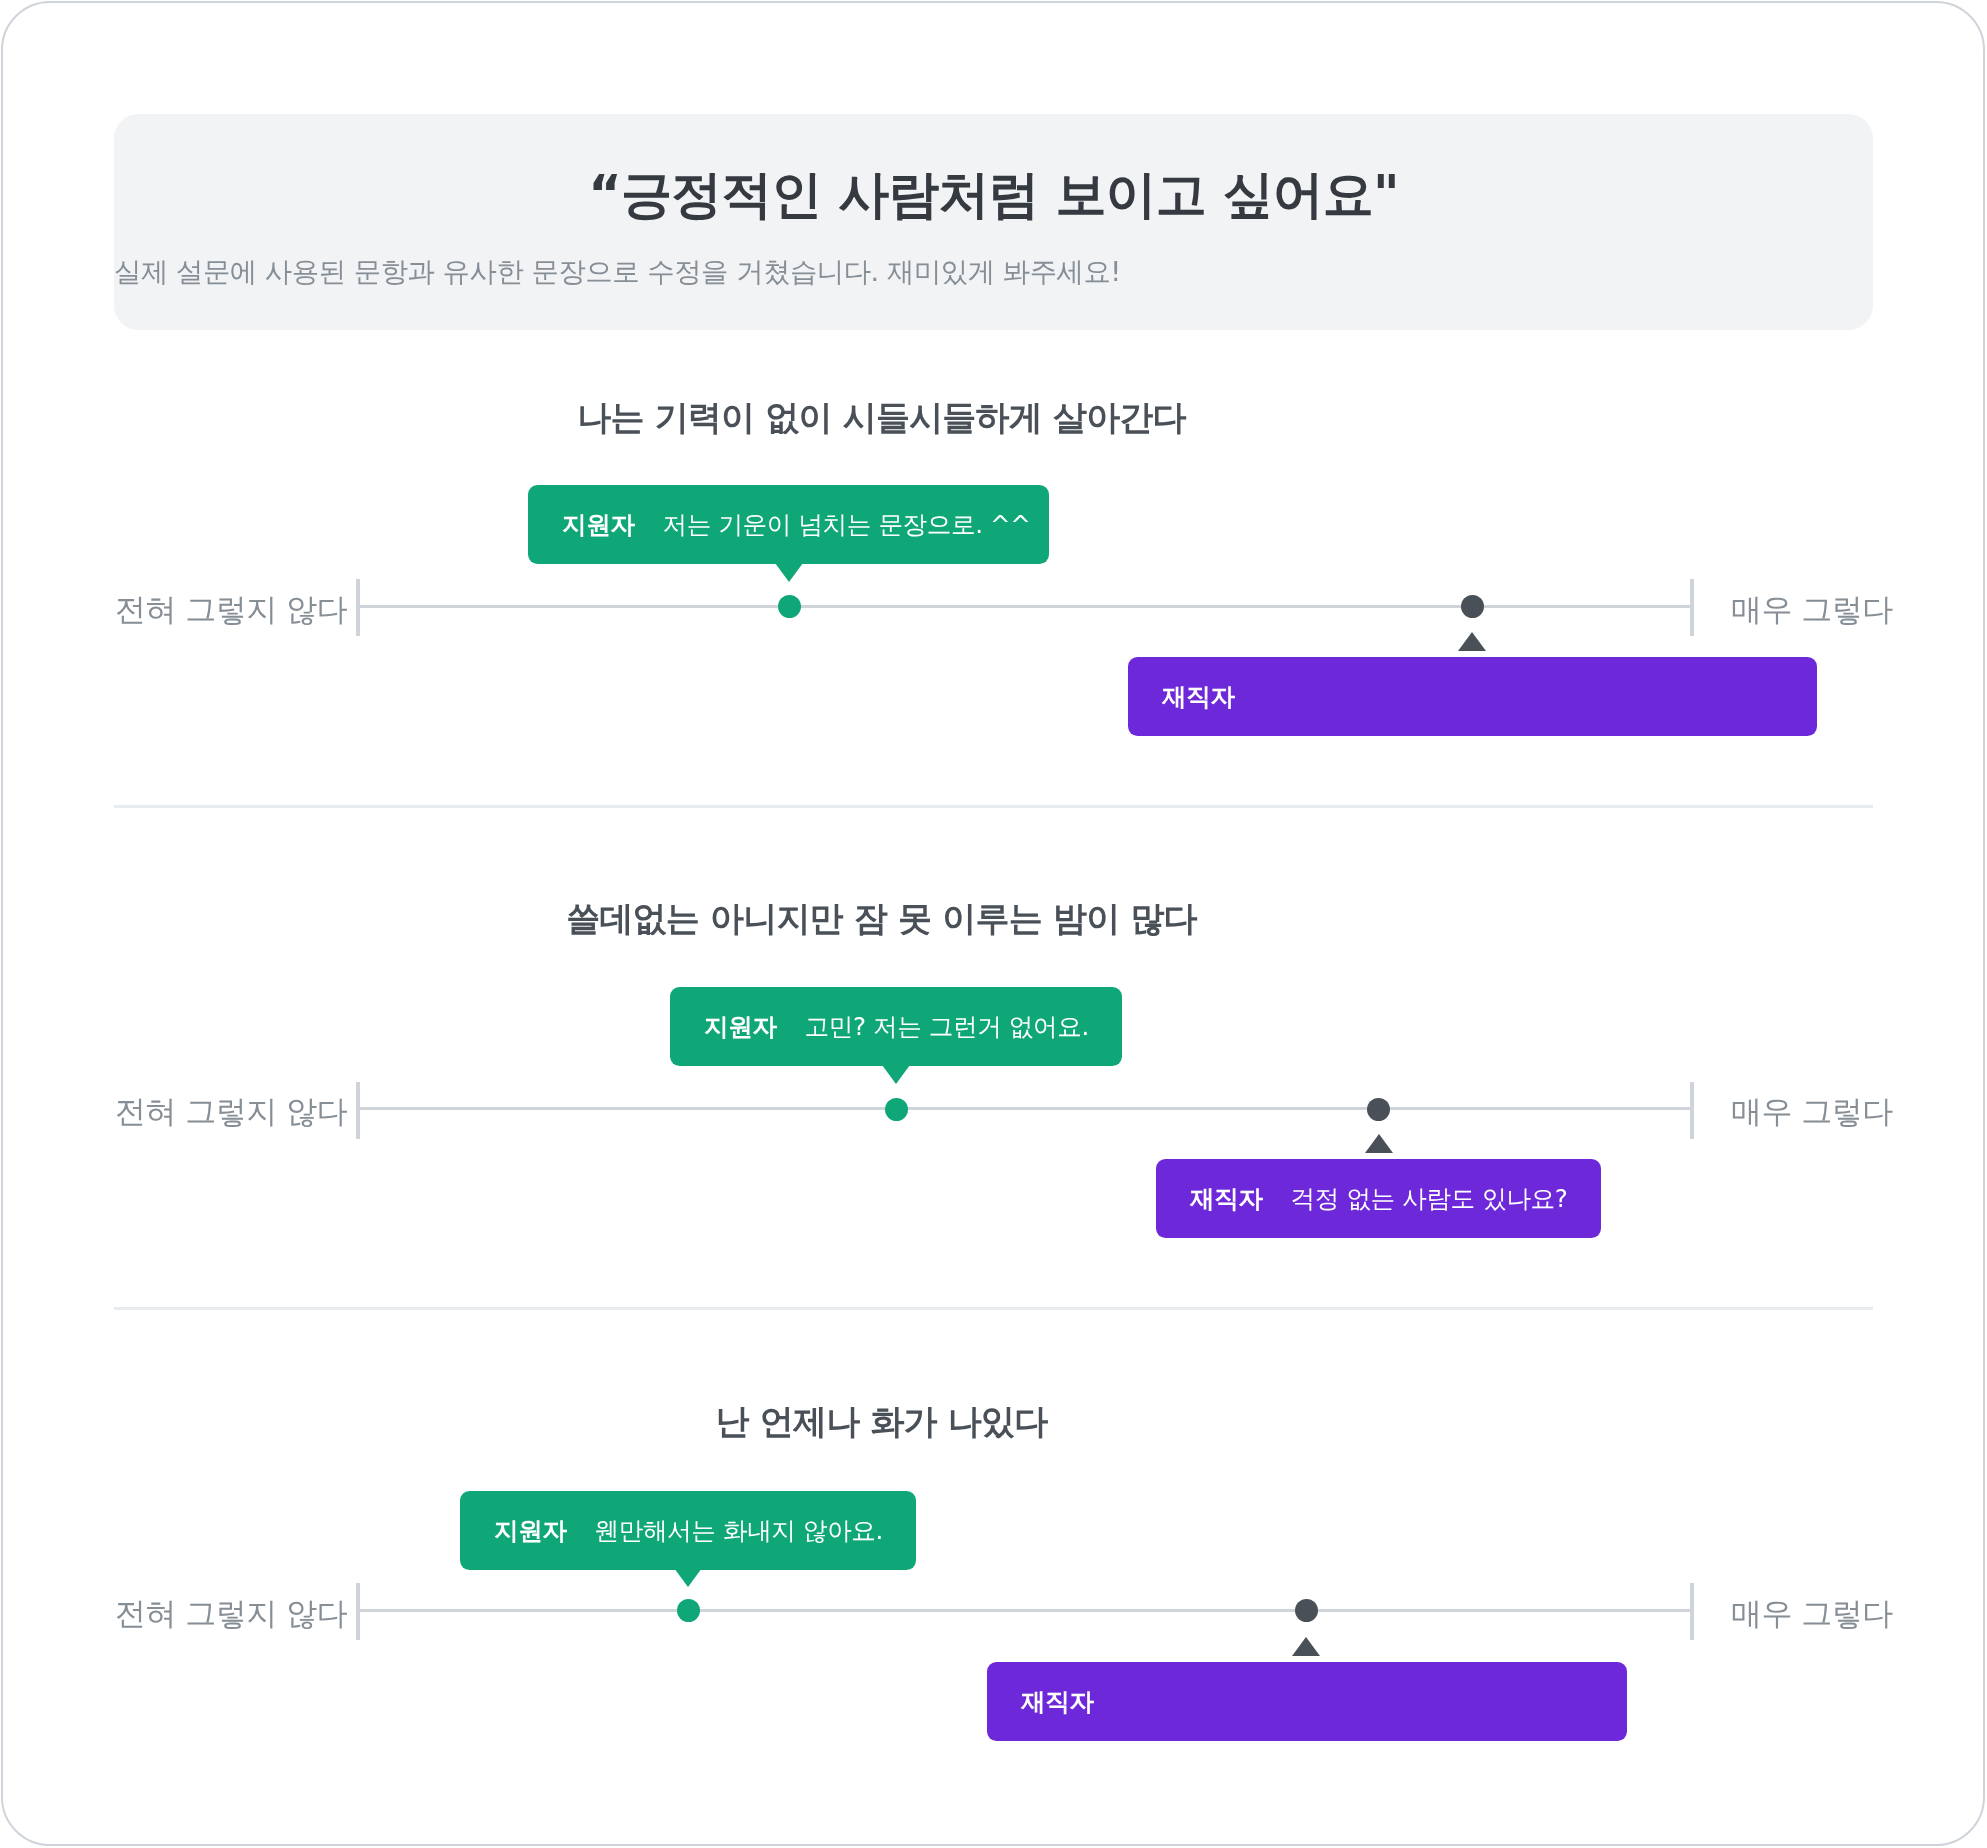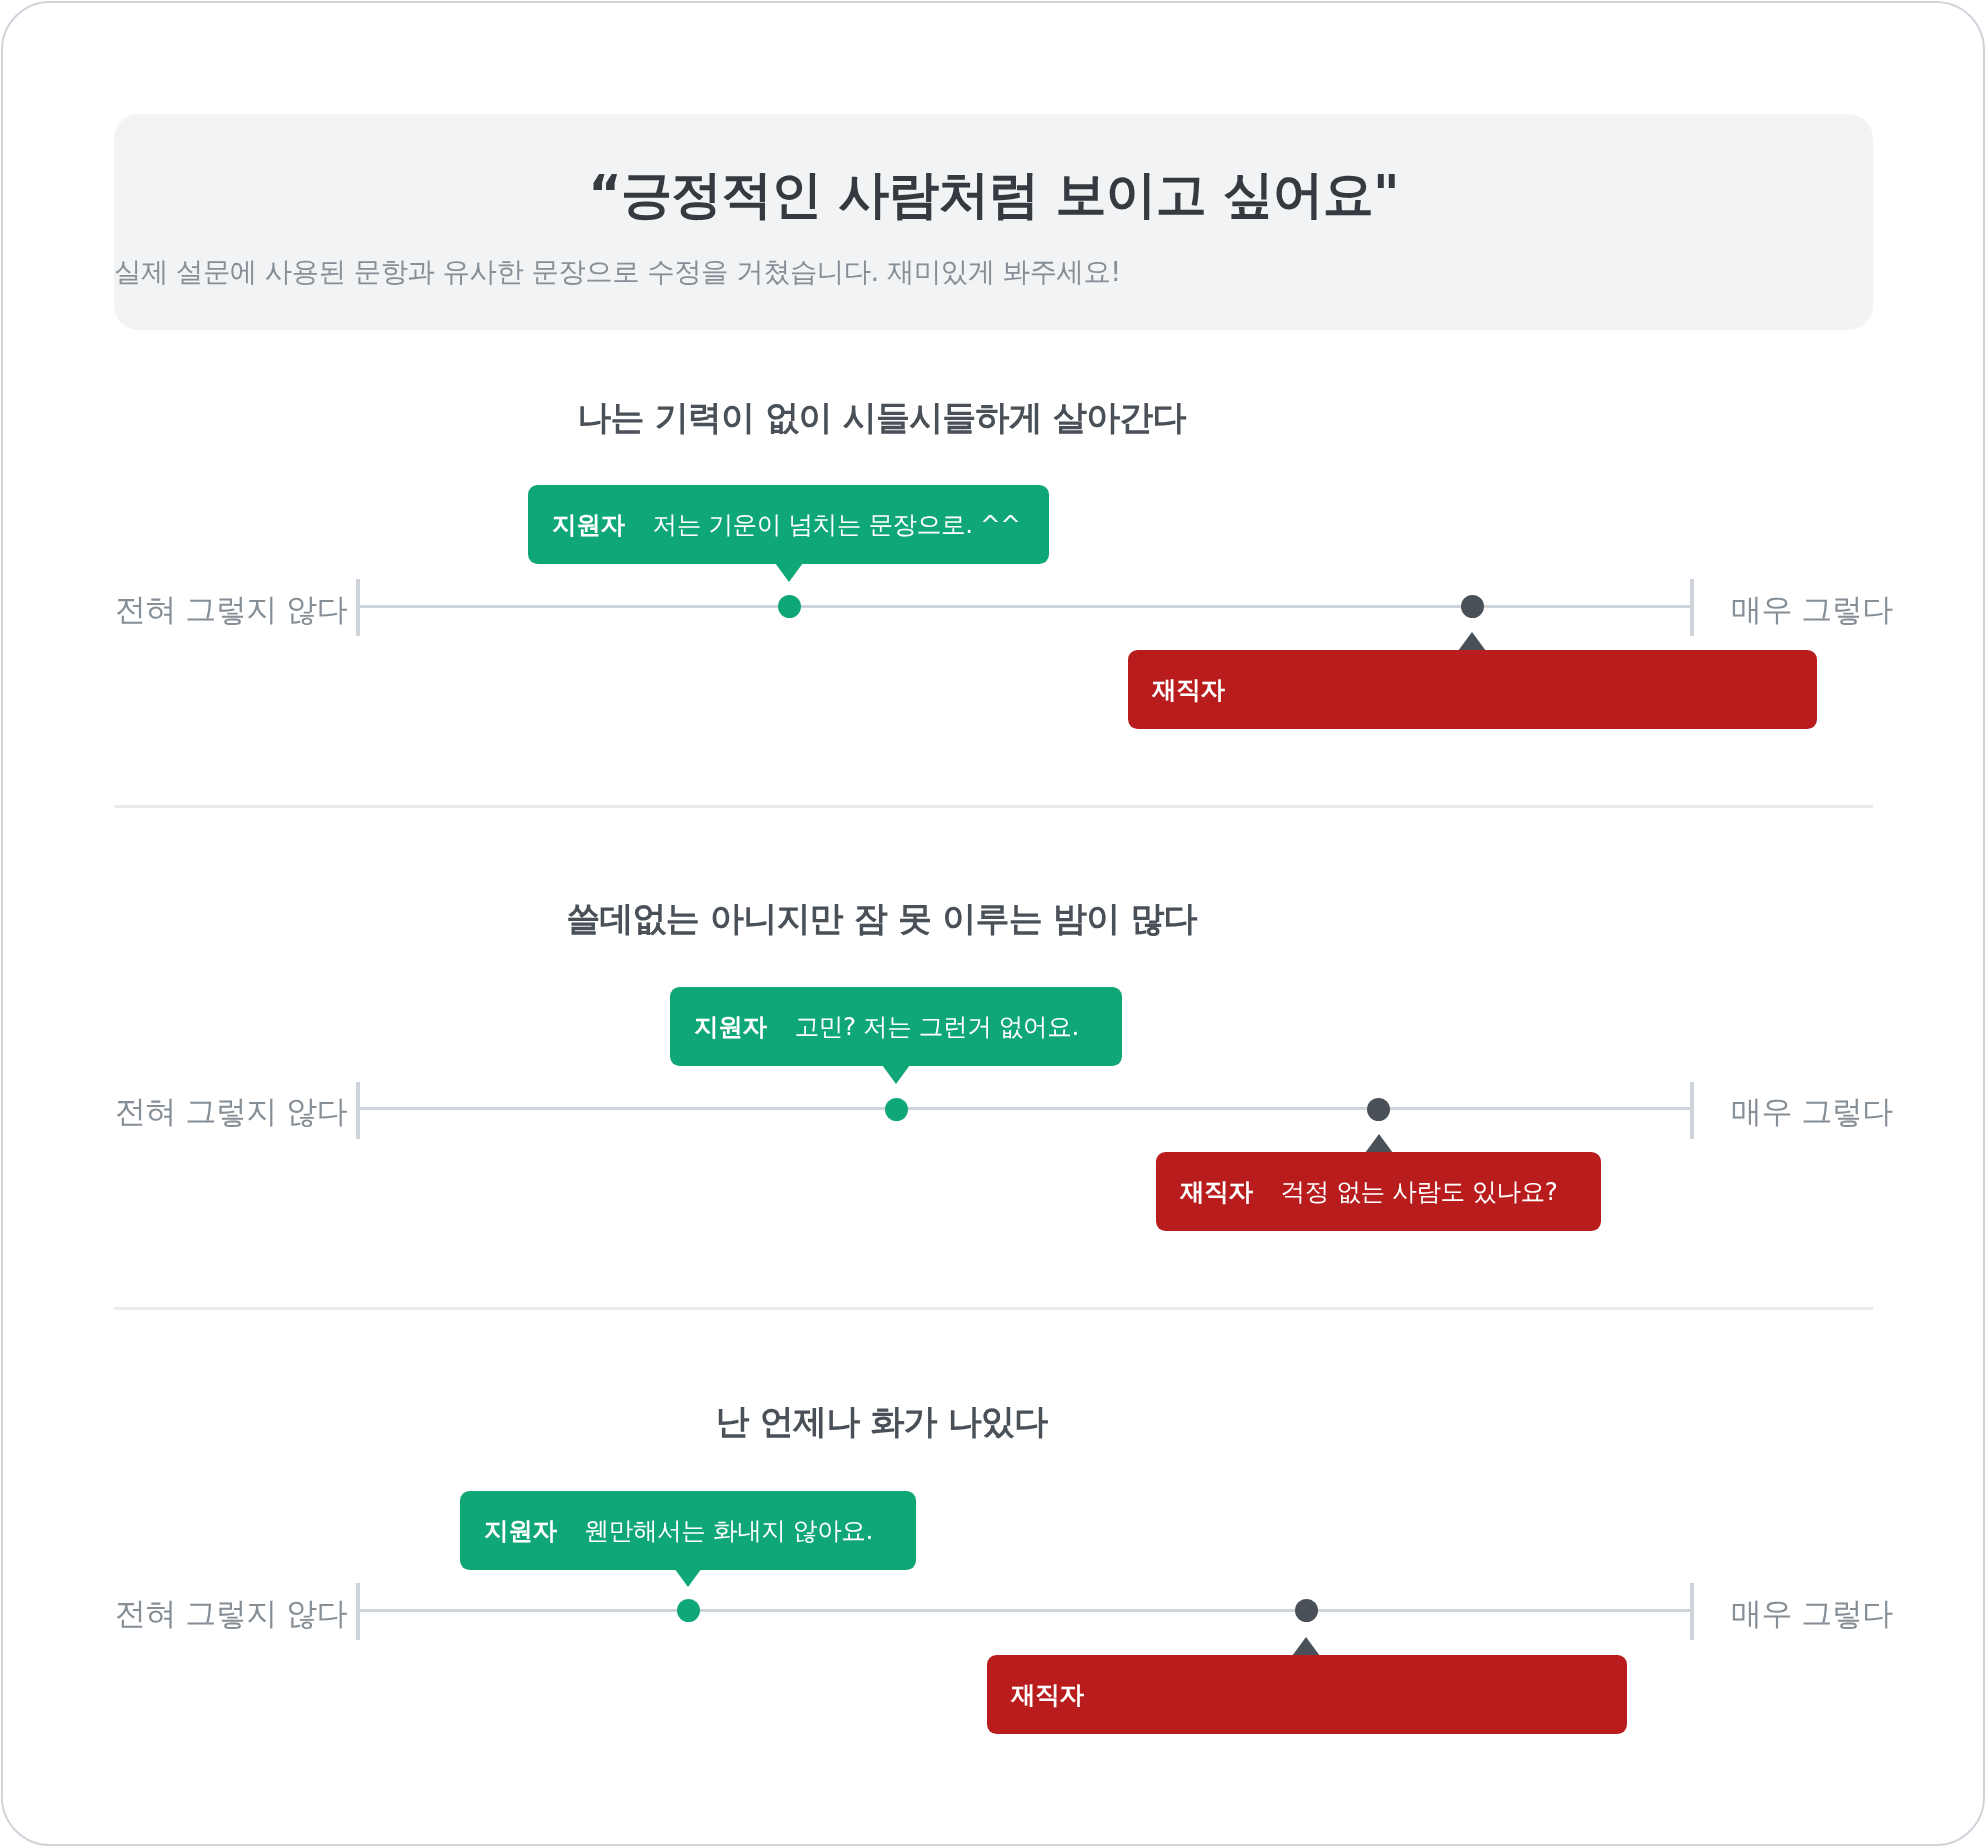--- a/index.html
+++ b/index.html
@@ -15,24 +15,24 @@
                 font-size:27.4px; color:#868e96; letter-spacing:-0.5px; }
   .q-title { position:absolute; left:0; width:1763px; text-align:center;
              font-size:34px; font-weight:bold; color:#495057; letter-spacing:-0.8px; }
   .scale-label { position:absolute; font-size:31px; color:#868e96; letter-spacing:-0.5px; }
   .track { position:absolute; left:357px; width:1336px; height:2.8px; background:#ced4da; }
   .end-bar { position:absolute; width:3.8px; height:57px; background:#ced4da; }
   .dot { position:absolute; width:23px; height:23px; border-radius:50%; }
   .dot.green { background:#10a778; }
   .dot.dark { background:#495057; }
   .bubble { position:absolute; height:79px; border-radius:9.5px; color:#fff;
-            font-size:24.6px; display:flex; align-items:center; padding:0 24px;
+            font-size:24.6px; display:flex; align-items:center; padding:0 34px;
             box-sizing:border-box; white-space:nowrap; letter-spacing:-0.4px; }
   .bubble.green { background:#10a778; }
-  .bubble.dark { background:#b91c1c; }
+  .bubble.dark { background:#6d28d9;margin-top:7px; }
   .bubble .who { font-weight:bold; margin-right:28px; }
   .arrow-down { position:absolute; width:0; height:0; border-left:14px solid transparent;
                 border-right:14px solid transparent; border-top:19px solid #10a778; }
   .arrow-up { position:absolute; width:0; height:0; border-left:14px solid transparent;
               border-right:14px solid transparent; border-bottom:19px solid #495057; }
   .divider { position:absolute; left:114px; width:1759px; height:2.8px; background:#e9ecef; }
 </style>
 </head>
 <body>
 

